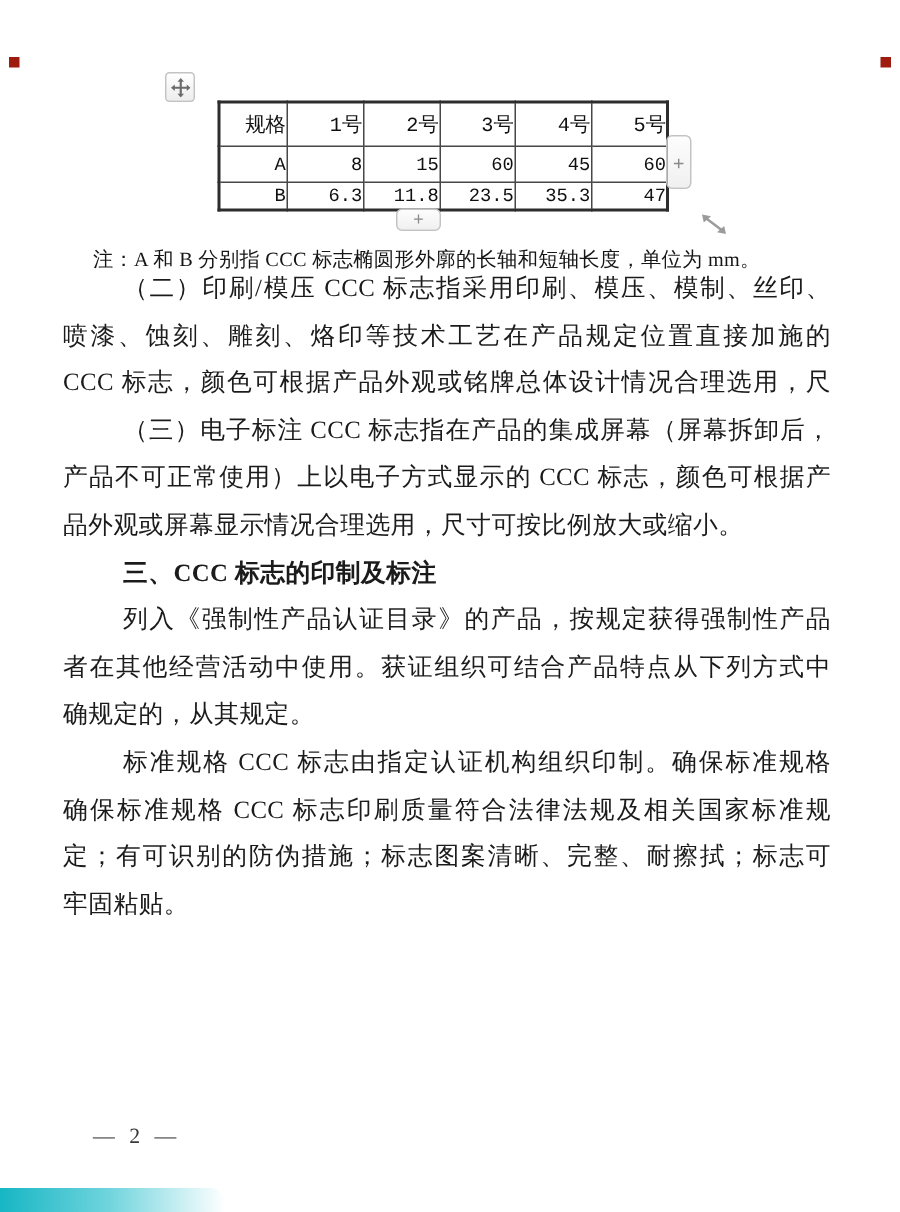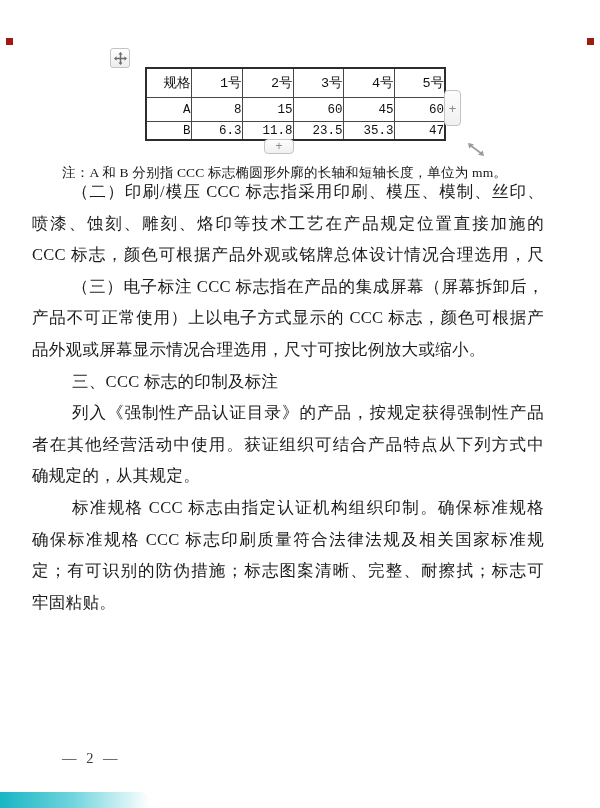--- a/index.html
+++ b/index.html
@@ -47,29 +47,29 @@
   .add-btn.bottom{left:264px;top:139px;width:28px;height:13px;font-size:12px;line-height:11px;}
   .resize-handle{position:absolute;left:464px;top:141px;width:24px;height:18px;cursor:nwse-resize;}
   
   .note-line{
     position:absolute;left:62px;top:144px;width:500px;height:18px;
     font-size:13.5px;line-height:18px;color:#161616;letter-spacing:0.2px;
     white-space:nowrap;
     margin-top:20px;
   }
   
-  .text-flow{position:absolute;left:32px;top:176px;width:512px;}
+  .text-flow{position:absolute;left:42px;top:176px;width:512px;}
   .line{
     height:31.6px;line-height:31.6px;font-size:16.5px;color:#1b1b1b;
     text-align:justify;text-align-last:justify;letter-spacing:0.3px;
     white-space:nowrap;overflow:visible;
   }
   .line.first{padding-left:40px;}
   .line.last{text-align-last:left;}
-  .line.heading{font-weight:normal;text-align-last:left;padding-left:40px;}
+  .line.heading{font-weight:bold;text-align-last:left;padding-left:40px;}
   
   .page-number{
     position:absolute;left:62px;top:750px;font-size:14.5px;color:#3a3a3a;
     letter-spacing:3px;
   }
 </style>
 </head>
 <body>
 
 <div class="page">

